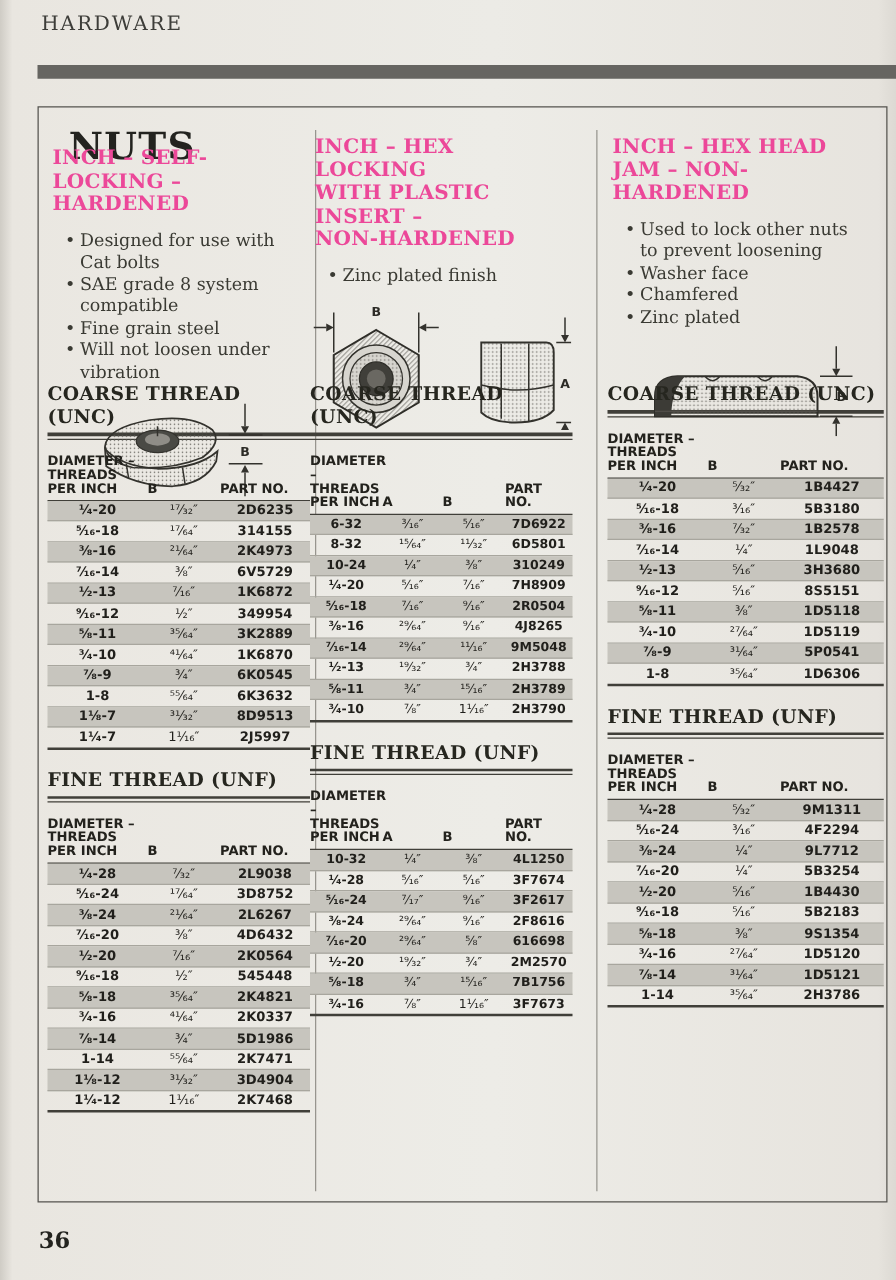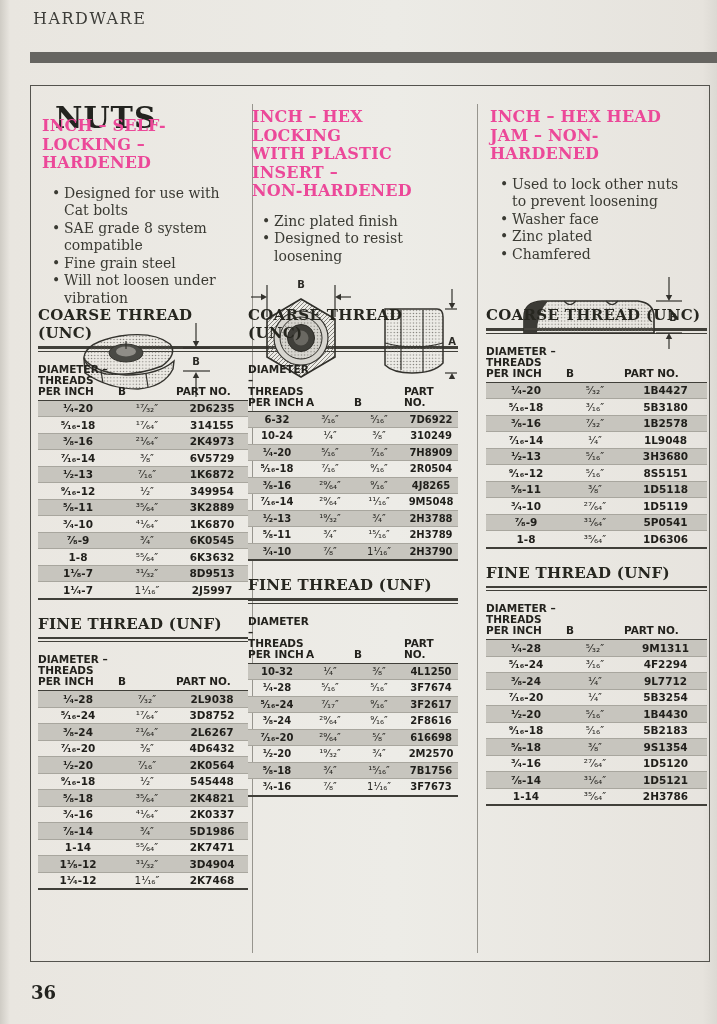--- a/index.html
+++ b/index.html
@@ -243,21 +243,20 @@
     </div>
   </section>
 
   <section class="col c2">
     <div class="intro">
       <h2 class="sec-heading">INCH – HEX LOCKING
 WITH PLASTIC INSERT –
 NON-HARDENED</h2>
       <ul class="bullets">
         <li>Zinc plated finish</li>
-        <li>Designed to resist loosening</li>
       </ul>
       <div class="figure">
         <svg width="208" height="102" viewBox="0 0 208 102">
           <defs>
             <pattern id="hx2" patternUnits="userSpaceOnUse" width="4" height="4">
               <path d="M0,4 L4,0" stroke="#6d6b65" stroke-width="0.8"></path>
             </pattern>
             <pattern id="dt2" patternUnits="userSpaceOnUse" width="3.2" height="3.2">
               <circle cx="1.2" cy="1.2" r="0.65" fill="#6d6b65"></circle>
             </pattern>
@@ -300,20 +299,26 @@
         <span class="th">PART NO.</span>
       </div>
       <div class="tbody">
           <div class="trow">
             <span class="tcell">6-32</span>
             <span class="tcell">³⁄₁₆″</span>
             <span class="tcell">⁵⁄₁₆″</span>
             <span class="tcell">7D6922</span>
           </div>
           <div class="trow">
+            <span class="tcell">8-32</span>
+            <span class="tcell">¹⁵⁄₆₄″</span>
+            <span class="tcell">¹¹⁄₃₂″</span>
+            <span class="tcell">6D5801</span>
+          </div>
+          <div class="trow">
             <span class="tcell">10-24</span>
             <span class="tcell">¹⁄₄″</span>
             <span class="tcell">³⁄₈″</span>
             <span class="tcell">310249</span>
           </div>
           <div class="trow">
             <span class="tcell">¹⁄₄-20</span>
             <span class="tcell">⁵⁄₁₆″</span>
             <span class="tcell">⁷⁄₁₆″</span>
             <span class="tcell">7H8909</span>
@@ -421,22 +426,22 @@
     </div>
   </section>
 
   <section class="col c3">
     <div class="intro">
       <h2 class="sec-heading">INCH – HEX HEAD
 JAM – NON-HARDENED</h2>
       <ul class="bullets">
         <li>Used to lock other nuts to prevent loosening</li>
         <li>Washer face</li>
+        <li>Chamfered</li>
         <li>Zinc plated</li>
-        <li>Chamfered</li>
       </ul>
       <div class="figure">
         <svg width="182" height="74" viewBox="0 0 182 74">
           <defs>
             <pattern id="dt3" patternUnits="userSpaceOnUse" width="3.2" height="3.2">
               <circle cx="1.2" cy="1.2" r="0.65" fill="#6d6b65"></circle>
             </pattern>
           </defs>
           <path d="M18,58 L18,42 Q18,27 36,26 L132,26 Q148,28 148,42 L148,58 Z" fill="url(#dt3)" stroke="#2f2e29" stroke-width="1.6"></path>
           <path d="M18,58 L18,42 Q18,27 36,26 L42,26 Q31,38 31,58 Z" fill="#3c3b36"></path>

